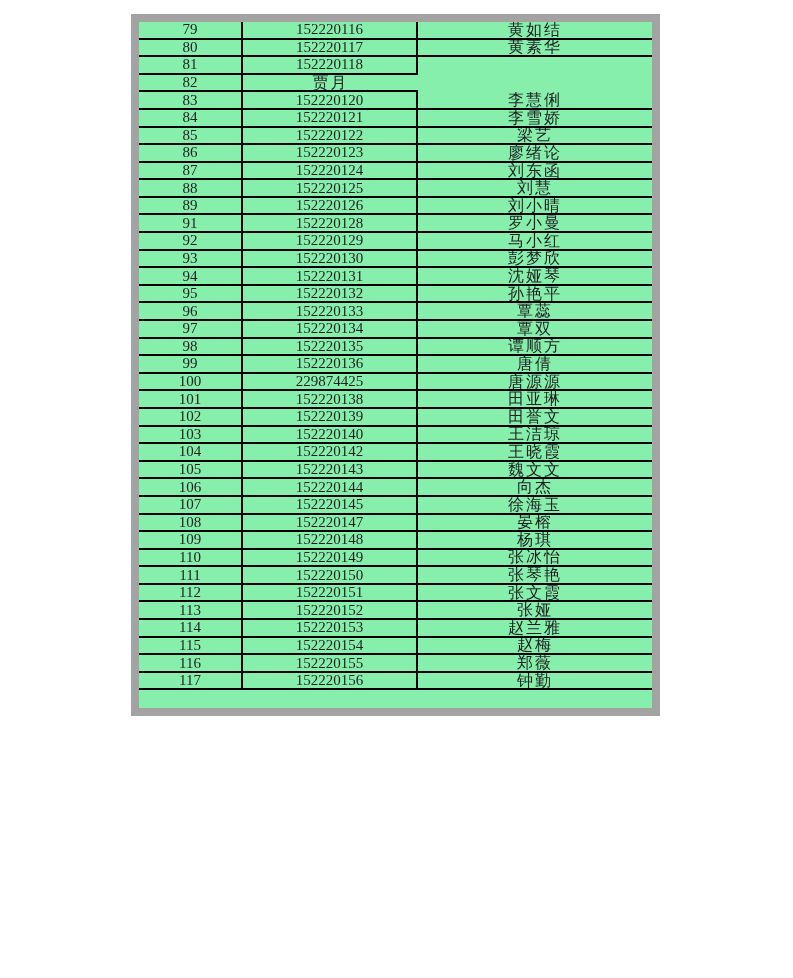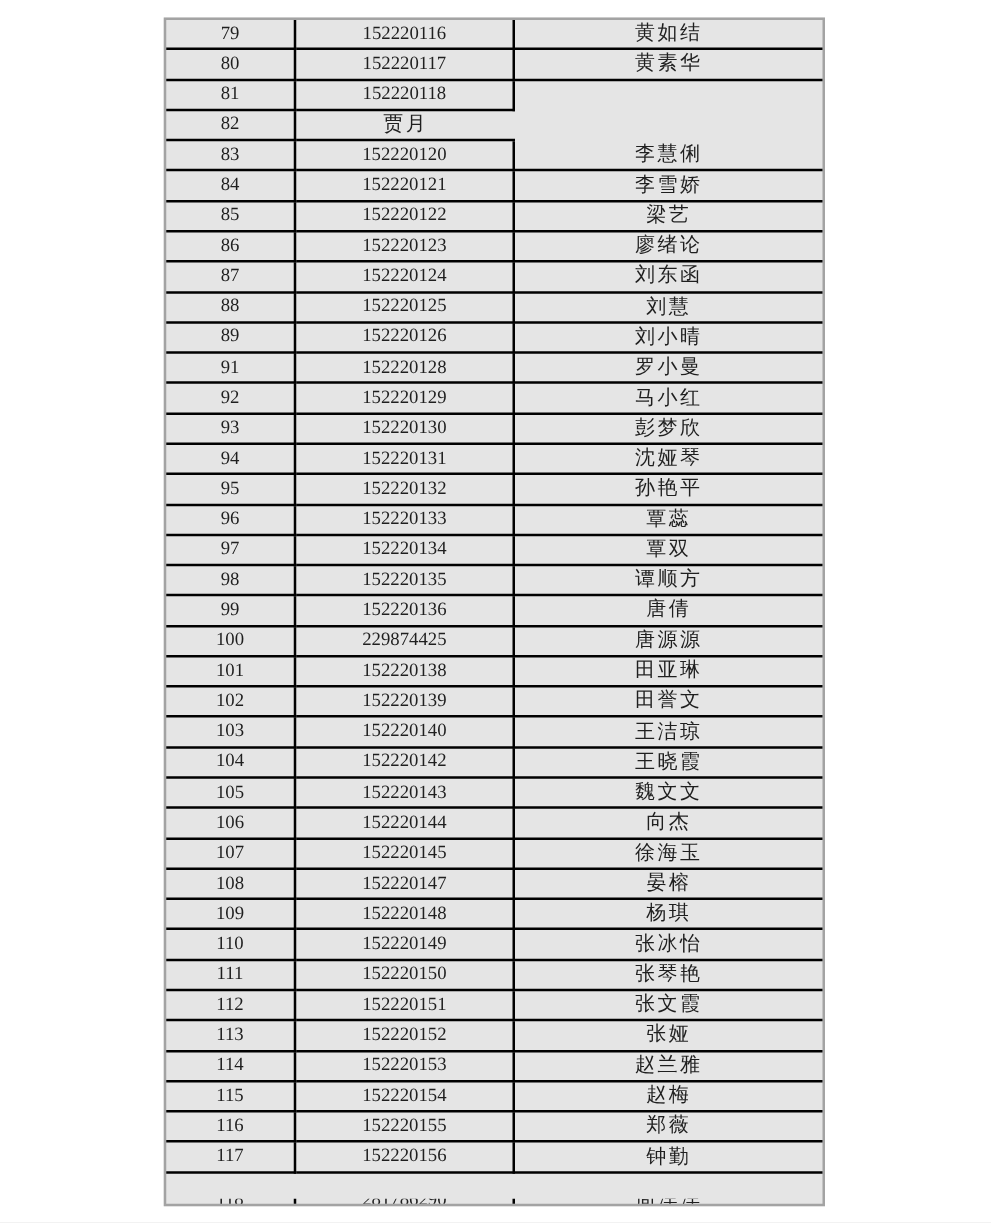--- a/index.html
+++ b/index.html
@@ -13,26 +13,26 @@
     position: relative;
     font-family: "Liberation Serif", "DejaVu Serif", serif;
     color: #1f1f1f;
     overflow: hidden;
   }
   .roster-table {
     position: absolute;
     left: 131px;
     top: 14px;
     width: 529px;
-    height: 951px;
+    height: 702px;
     box-sizing: border-box;
-    border: 2px solid #a3a3a3;
+    border: 8px solid #a3a3a3;
     display: grid;
     grid-auto-rows: 1fr;
-    background: #e5e5e5;
+    background: #86efac;
   }
   .row {
     display: grid;
     grid-template-columns: 104px 175px 1fr;
     min-height: 0;
   }
   .cell {
     box-sizing: border-box;
     border-bottom: 2px solid #000000;
     display: flex;

